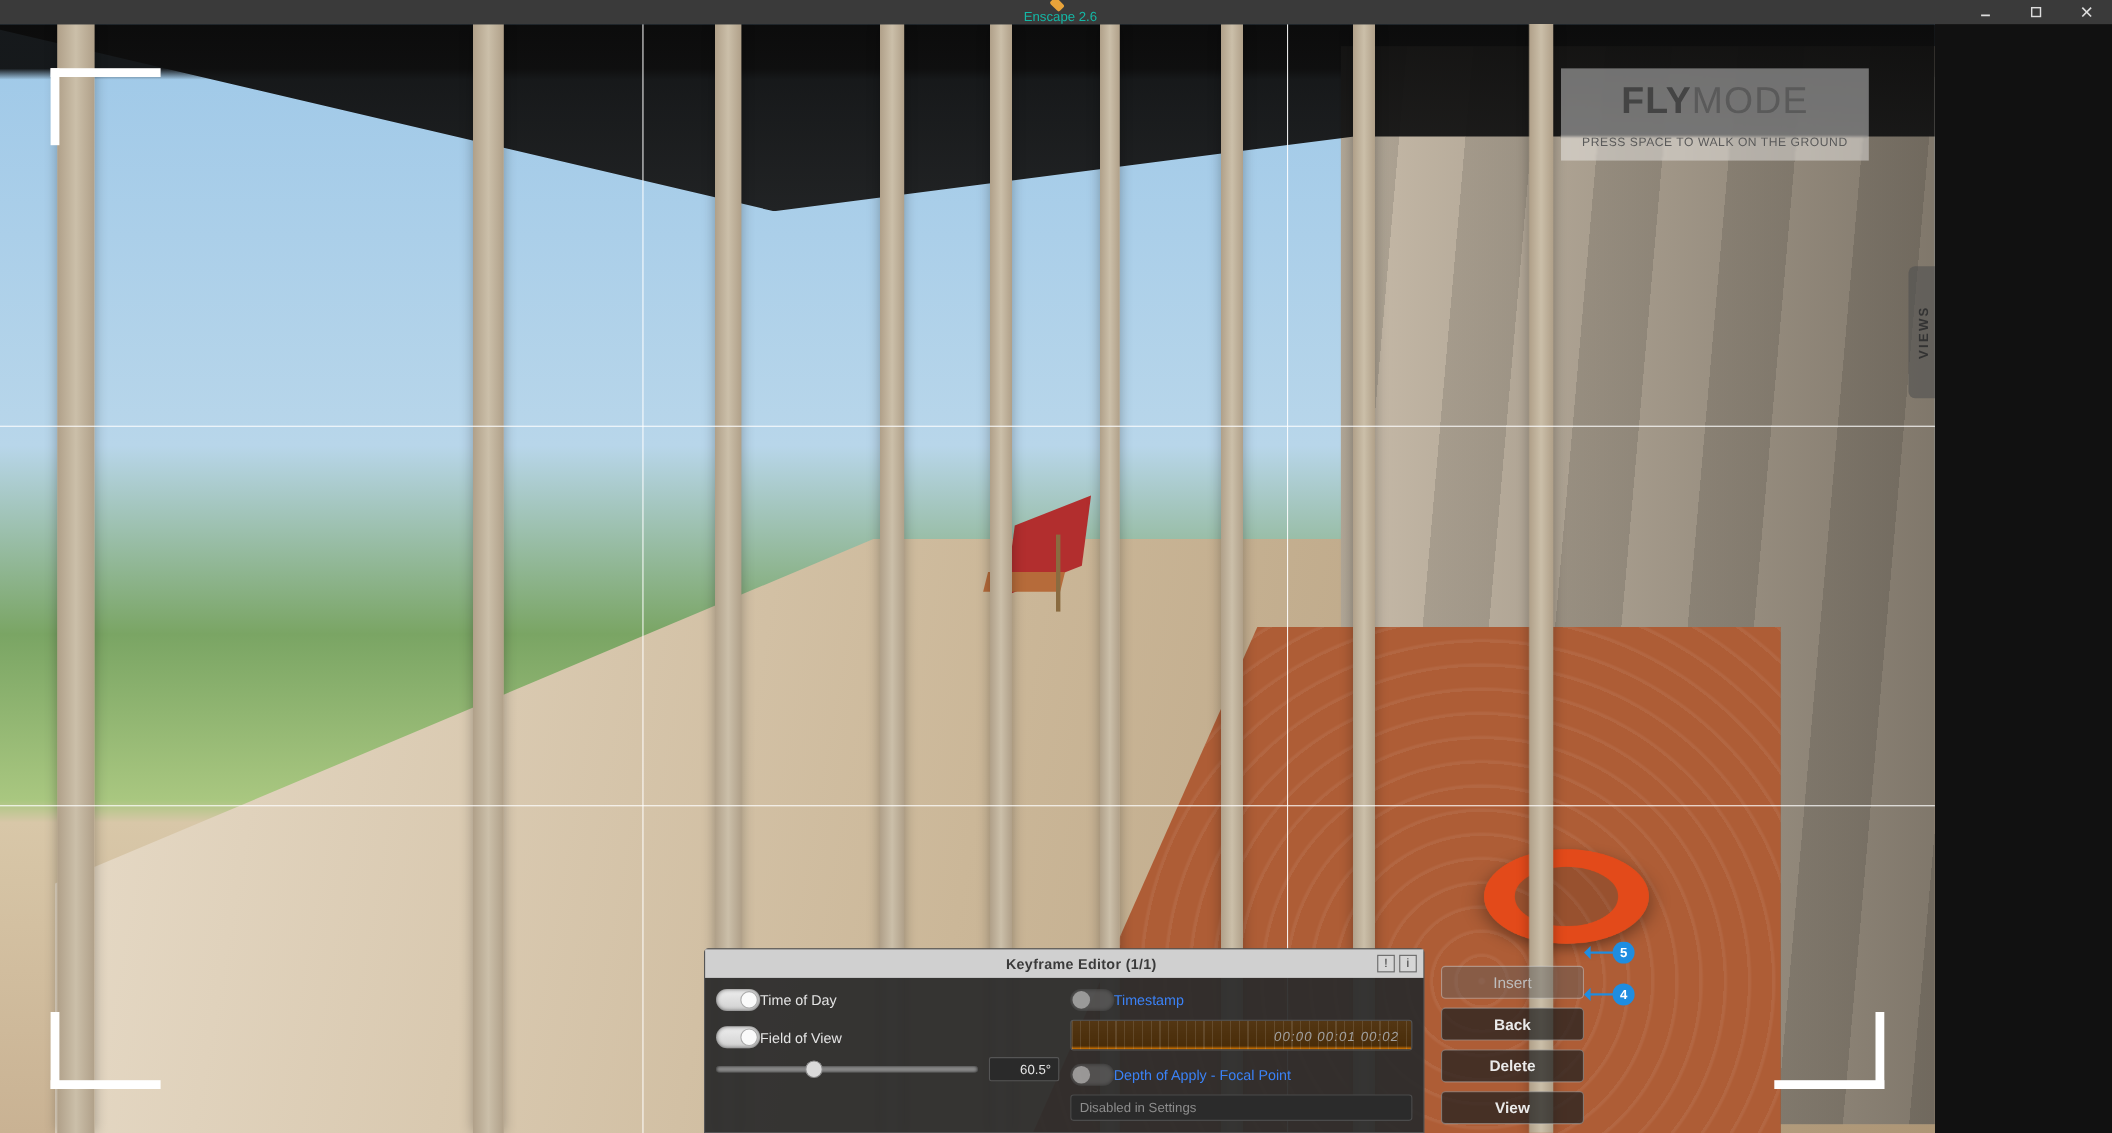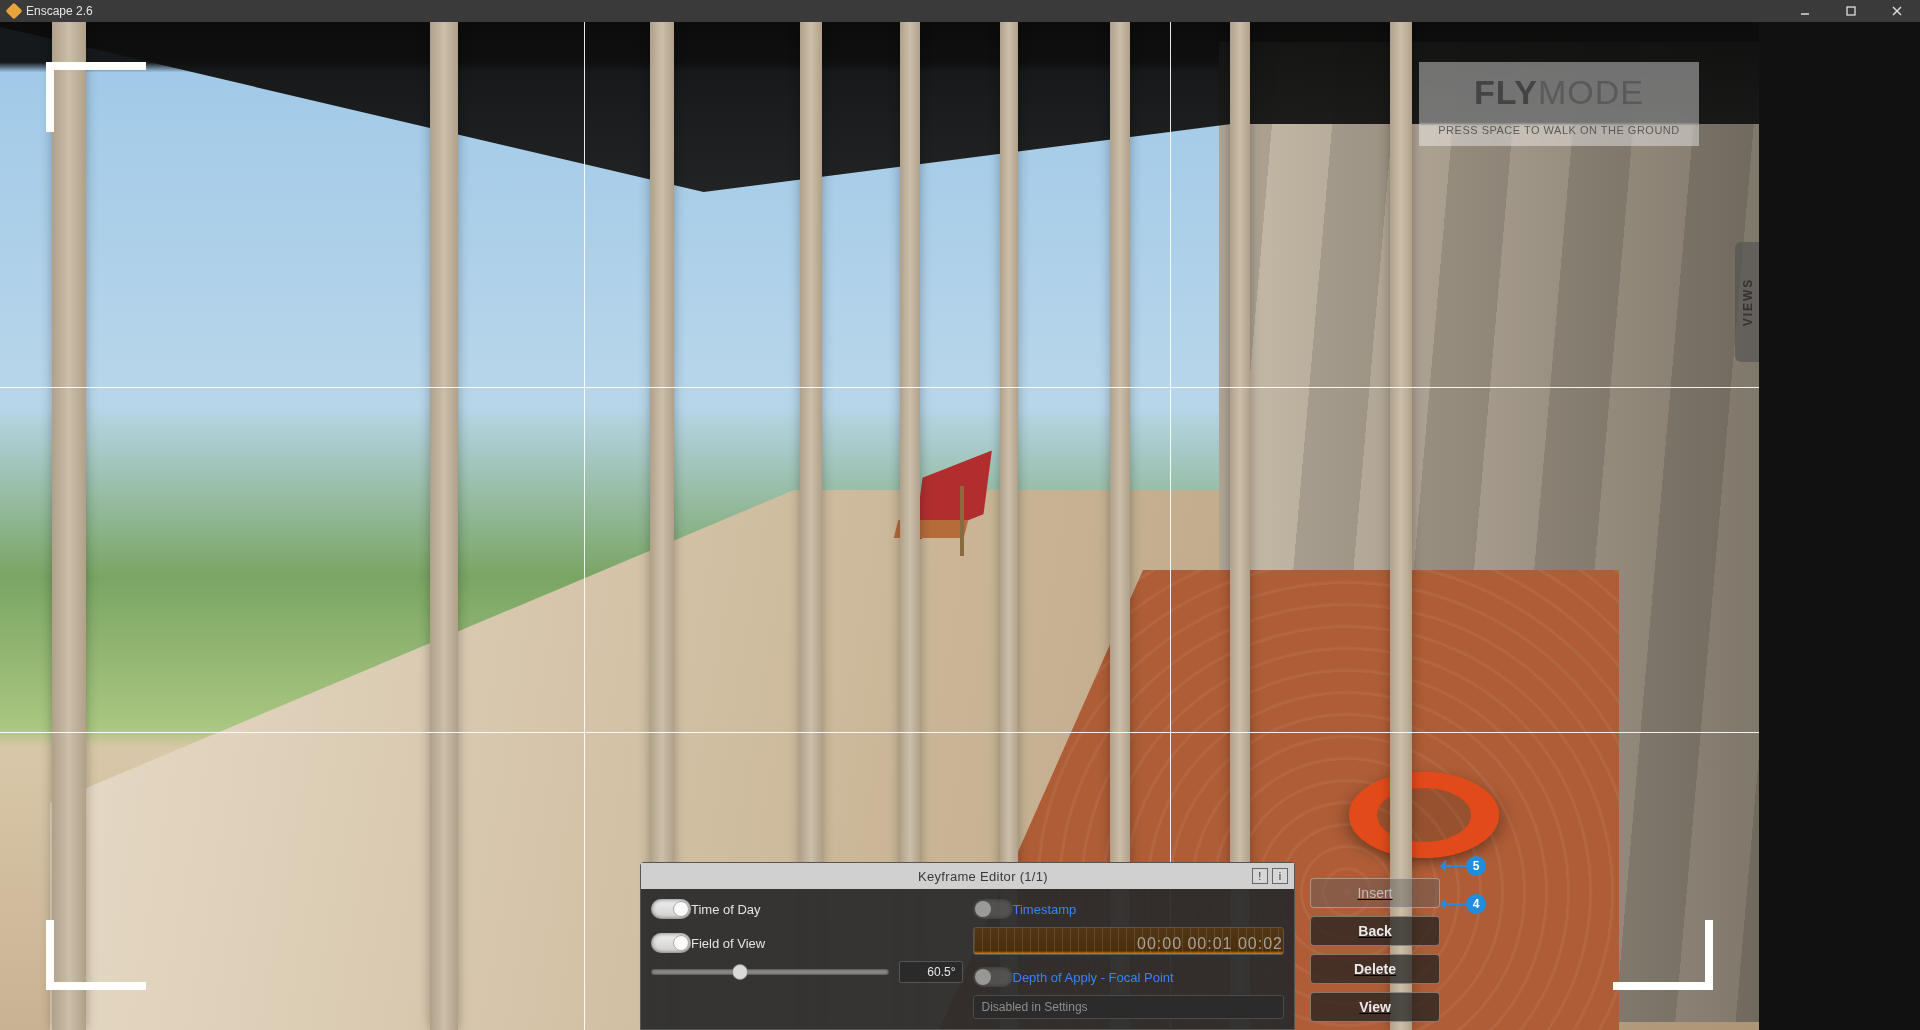--- a/index.html
+++ b/index.html
@@ -1,22 +1,23 @@
 <!DOCTYPE html>
 <html><head>
 <meta charset="utf-8">
 <style>
   * { box-sizing: border-box; margin: 0; padding: 0; font-family: Arial, Helvetica, sans-serif; }
   html, body { width: 1920px; height: 1030px; overflow: hidden; background: #111; }
 
   
   .titlebar {
     position: absolute; top: 0; left: 0; width: 1920px; height: 22px;
-    background: #3a3a3a; color: #e5e5e5; font-size: 12px; display: flex; align-items: center;
+    background: #3a3a3a; color: #14b8a6; font-size: 12px; display: flex; align-items: center;
     padding-left: 8px;
+    flex-direction: column;
   }
   .titlebar .app-icon {
     width: 12px; height: 12px; background: #e8a33a; border-radius: 2px; margin-right: 6px;
     transform: rotate(45deg);
   }
   .titlebar .title { white-space: nowrap; }
   .win-controls { position: absolute; right: 0; top: 0; display: flex; height: 22px; }
   .win-btn { width: 46px; height: 22px; display: flex; align-items: center; justify-content: center; color: #ddd; font-size: 11px; }
 
   
@@ -116,21 +117,21 @@
   .ke-panel {
     position:absolute; left:640px; bottom:0; width:655px;
     background: rgba(44,44,44,0.94); border:1px solid #555; border-radius:4px 4px 0 0;
     color:#ccc; font-size:13px;
   }
   .ke-header {
     height:26px; background:#d0d0d0; color:#3a3a3a; font-size:13px;
     display:flex; align-items:center; justify-content:center; position:relative;
     font-family: "Arial Narrow", Arial, sans-serif; letter-spacing:0.3px;
   }
-  .ke-header .title { font-weight:400;padding-left:31px; }
+  .ke-header .title { font-weight:700;padding-left:31px; }
   .ke-header .hicons { position:absolute; right:6px; display:flex; gap:4px;}
   .ke-header .hicons .ic { width:16px; height:16px; border:1px solid #666; font-size:11px; display:flex; align-items:center; justify-content:center; background:#d6d6d6; color:#333;}
   .ke-body { display:flex; gap:10px; padding:8px 10px 10px;}
   .ke-col { flex:1; display:flex; flex-direction:column; gap:6px;}
 
   .tog-row { display:flex; align-items:center; gap:0; height:24px;}
   .toggle {
     width:40px; height:20px; background:#6d6d6d; border-radius:10px; position:relative;
     box-shadow: inset 0 0 4px rgba(0,0,0,0.6);
   }
@@ -156,22 +157,23 @@
     position:absolute; inset:0;
     background:
       repeating-linear-gradient(90deg, rgba(255,255,255,0.16) 0 1px, transparent 1px 8px);
     opacity:0.7;
   }
   .rule-bar .labels-left{
     position:absolute; left:8px; top:5px; color:#b8b8b8; font-size:10px; letter-spacing:1px;
     white-space:nowrap;
   }
   .rule-bar .labels-right{
-    position:absolute; right:0; top:7px; color:#a1a1a1; font-size:16px; letter-spacing:1px;
+    position:absolute; right:11px; top:7px; color:#a1a1a1; font-size:12px; letter-spacing:1px;
     white-space:nowrap;
+    font-style:italic;
   }
 
   .slider-row { display:flex; align-items:center; gap:10px; }
   .slider {
     flex:1; height:6px; background:#8b8b8b; border-radius:3px; position:relative;
     box-shadow: inset 0 0 3px rgba(0,0,0,0.8);
   }
   .slider .thumb{
     position:absolute; top:-5px; left:34%; width:16px; height:16px; border-radius:50%;
     background:#dadada; border:1px solid #888;
@@ -179,21 +181,21 @@
   .slider-val {
     width:64px; height:22px; background:#2a2a2a; border:1px solid #555; color:#e6e6e6;
     font-size:12px; text-align:right; padding:3px 6px; border-radius:2px;
   }
   .info-box {
     height:24px; background:#2b2b2b; border:1px solid #4b4b4b; border-radius:3px;
     color:#8d8d8d; font-size:12px; padding:4px 8px;
   }
 
   
-  .side-buttons { position:absolute; left:1310px; bottom:0; width:130px; display:flex; flex-direction:column; gap:8px; padding-bottom:8px;text-decoration:underline;}
+  .side-buttons { position:absolute; left:1310px; bottom:0; width:130px; display:flex; flex-direction:column; gap:8px; padding-bottom:8px;}
   .sbtn {
     height:30px; border-radius:4px; border:1px solid rgba(255,255,255,0.35);
     background: rgba(30,30,30,0.72); color:#eaeaea; font-size:14px;
     display:flex; align-items:center; justify-content:center;
     font-family: "Arial Narrow", Arial, sans-serif;
   }
   .sbtn.dim { color:#bdbdbd; background: rgba(90,90,90,0.45); }
   .sbtn.strong { font-weight:700; }
 
   

